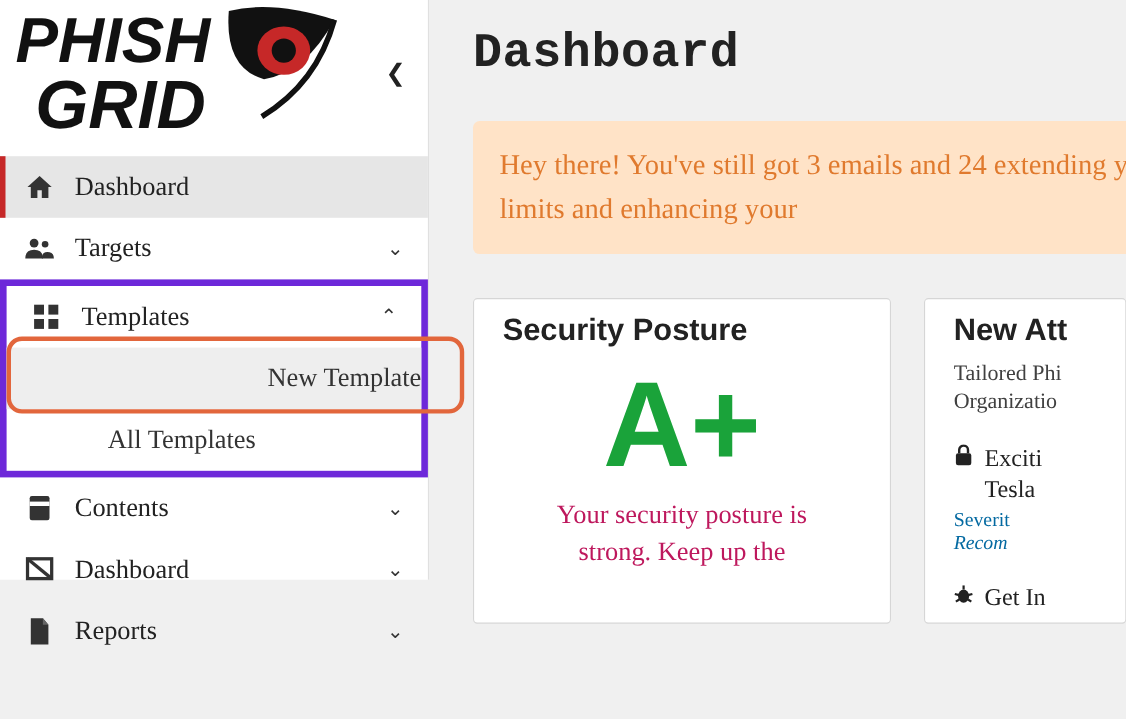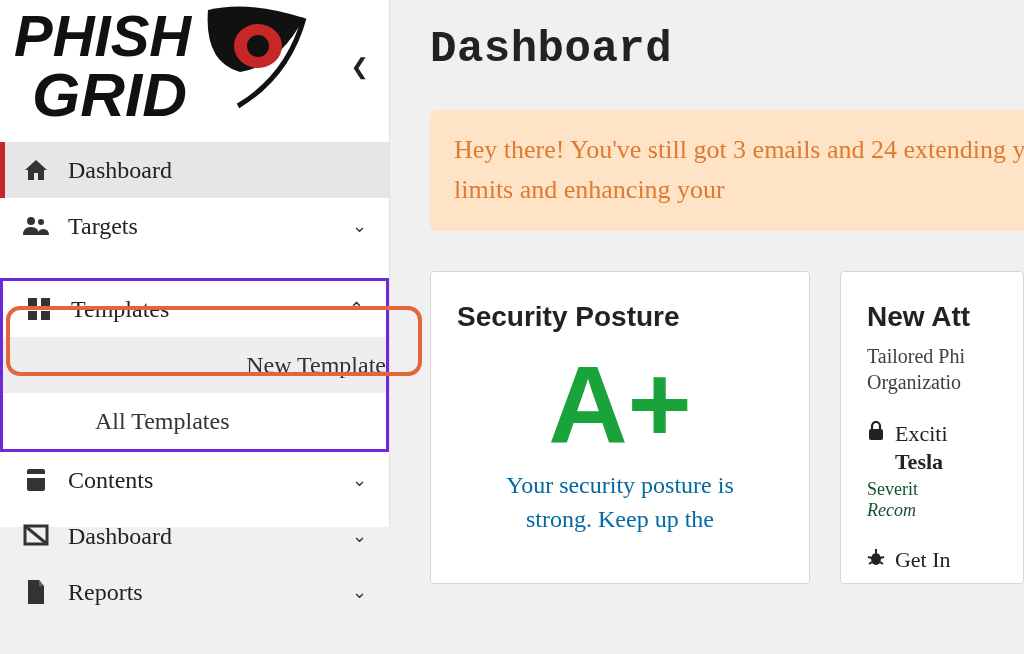--- a/index.html
+++ b/index.html
@@ -71,22 +71,21 @@
     font-size: 24px;
     color:#333;
     cursor:pointer;
   }
   .nav-sub.highlight {
     background:#eeeeee;
     position:relative;
     justify-content:flex-end;
   }
   .templates-open-box {
-    border:3px solid #6d28d9;
-    margin-top:24px;
+    border:6px solid #6d28d9;
   }
   .orange-callout {
     position:absolute;
     border:4px solid #e2663c;
     border-radius:14px;
     left:6px;
     top:306px;
     width:416px;
     height:70px;
     pointer-events:none;
@@ -121,21 +120,21 @@
   }
   .cards {
     margin-top:40px;
     display:flex;
     gap:30px;
   }
   .card {
     background:#ffffff;
     border:1px solid #d6d6d6;
     border-radius:4px;
-    padding:29px 26px 10px 26px;
+    padding:12px 26px 10px 26px;
   }
   .card.posture {
     width:420px;
     text-align:center;
   }
   .card h2 {
     font-family: Arial, Helvetica, sans-serif;
     font-size:28px;
     font-weight:bold;
     color:#222;
@@ -145,21 +144,21 @@
   .grade {
     font-family: Arial, Helvetica, sans-serif;
     font-size:110px;
     font-weight:bold;
     color:#1aa33a;
     line-height:1.1;
     margin:6px 0 4px 0;
   }
   .posture-text {
     font-size:24px;
-    color:#0369a1;
+    color:#be185d;
     line-height:1.45;
   }
   .card.attacks {
     width:200px;
   }
   .card.attacks .sub {
     font-size:20px;
     color:#404040;
     line-height:1.3;
     margin-top:4px;
@@ -169,21 +168,21 @@
   }
   .attack-item .row1 {
     display:flex;
     align-items:center;
     gap:10px;
     font-size:22px;
     color:#222;
   }
   .attack-item .sev {
     font-size:18px;
-    color:#14532d;
+    color:#0369a1;
     font-style:italic;
     margin-top:4px;
   }
   .attack-item .sev .lbl { font-style:normal; }
 </style>
 </head>
 <body>
 
 <div class="sidebar">
   <div class="logo-area">
@@ -323,21 +322,21 @@
       <div class="attack-item">
         <div class="row1">
           <span>
             <svg width="18" height="20" viewBox="0 0 18 20">
                 <rect x="2" y="8" width="14" height="11" rx="2" fill="#222"></rect>
                 <path d="M5 8 V5 a4 4 0 0 1 8 0 V8" fill="none" stroke="#222" stroke-width="2.2"></path>
               </svg>
           </span>
           <span>Exciti</span>
         </div>
-        <div class="row1" style="margin-left:28px;margin-top:2px;font-weight:bold;">
+        <div class="row1" style="margin-left:28px;margin-top:2px;">
           <span>Tesla</span>
         </div>
         <div class="sev">
           <span class="lbl">Severit</span><br>
           <span>Recom</span>
         </div>
       </div>
       <div class="attack-item">
         <div class="row1">
           <span>

